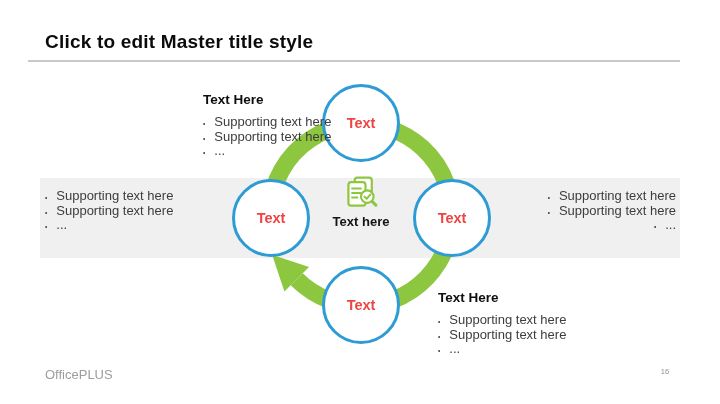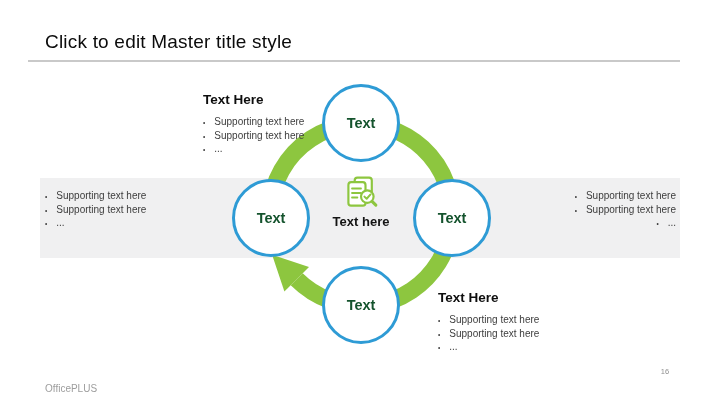--- a/index.html
+++ b/index.html
@@ -2,52 +2,52 @@
 <html><head>
 <meta charset="utf-8">
 <style>
   * { margin:0; padding:0; box-sizing:border-box; }
   html,body { background:#fff; }
   .slide {
     position:relative; width:720px; height:404px; background:#ffffff;
     font-family:"Liberation Sans", sans-serif; overflow:hidden;
   }
   .title {
-    position:absolute; left:45px; top:31px; font-size:19px; font-weight:normal;
+    position:absolute; left:45px; top:31px; font-size:19px; font-weight:bold;
     color:#0b0b0b; letter-spacing:.2px; white-space:nowrap;
   }
   .title-rule { position:absolute; left:28px; top:60px; width:652px; height:1.5px; background:#c9c9c9; }
   .band { position:absolute; left:40px; top:178px; width:640px; height:80px; background:#f0f0f1; }
   .ring-svg { position:absolute; left:0; top:0; width:720px; height:404px; pointer-events:none; }
   .node {
     position:absolute; width:78px; height:78px; border:3.5px solid #2E9BD5; border-radius:50%;
     background:#fff; display:flex; align-items:center; justify-content:center;
-    font-weight:bold; font-size:14.5px; color:#14532d;
+    font-weight:bold; font-size:14.5px; color:#ef4444;
   }
   .node-top    { left:322px; top:84px; }
   .node-right  { left:413px; top:179px; }
   .node-bottom { left:322px; top:266px; }
   .node-left   { left:232px; top:179px; }
   .center-group { position:absolute; left:311px; top:175px; width:100px; text-align:center; }
   .center-group .icon { display:block; margin:0 auto; }
   .center-label { margin-top:3px; font-size:13px; font-weight:bold; color:#141414; }
   .tb { position:absolute; }
   .tb-heading { font-size:13.5px; font-weight:bold; color:#0e0e0e; white-space:nowrap; }
   .bullets { margin-top:9px; }
   .bullet-item {
-    display:flex; align-items:baseline; font-size:10px; color:#3d3d3d;
+    display:flex; align-items:baseline; font-size:13px; color:#3d3d3d;
     line-height:12.5px; white-space:nowrap;
   }
   .bullet-item::before { content:"•"; font-size:6.5px; color:#3d3d3d; margin-right:9px; }
   .tb-topleft  { left:203px; top:92px; }
   .tb-left     { left:45px;  top:190px; }
   .tb-right    { left:536px; top:190px; width:140px; }
   .tb-right .bullet-item { justify-content:flex-end; }
   .tb-bottomright { left:438px; top:290px; }
-  .footer-left { position:absolute; left:45px; top:367px; font-size:10px; color:#9d9d9d;margin-top:16px; }
+  .footer-left { position:absolute; left:45px; top:367px; font-size:13px; color:#9d9d9d; }
   .page-number { position:absolute; left:650px; top:367px; width:30px; text-align:center; font-size:7.5px; color:#8f8f8f; }
 </style>
 </head>
 <body>
 
 <div class="slide">
 
   <div class="title">Click to edit Master title style</div>
   <div class="title-rule"></div>
 

